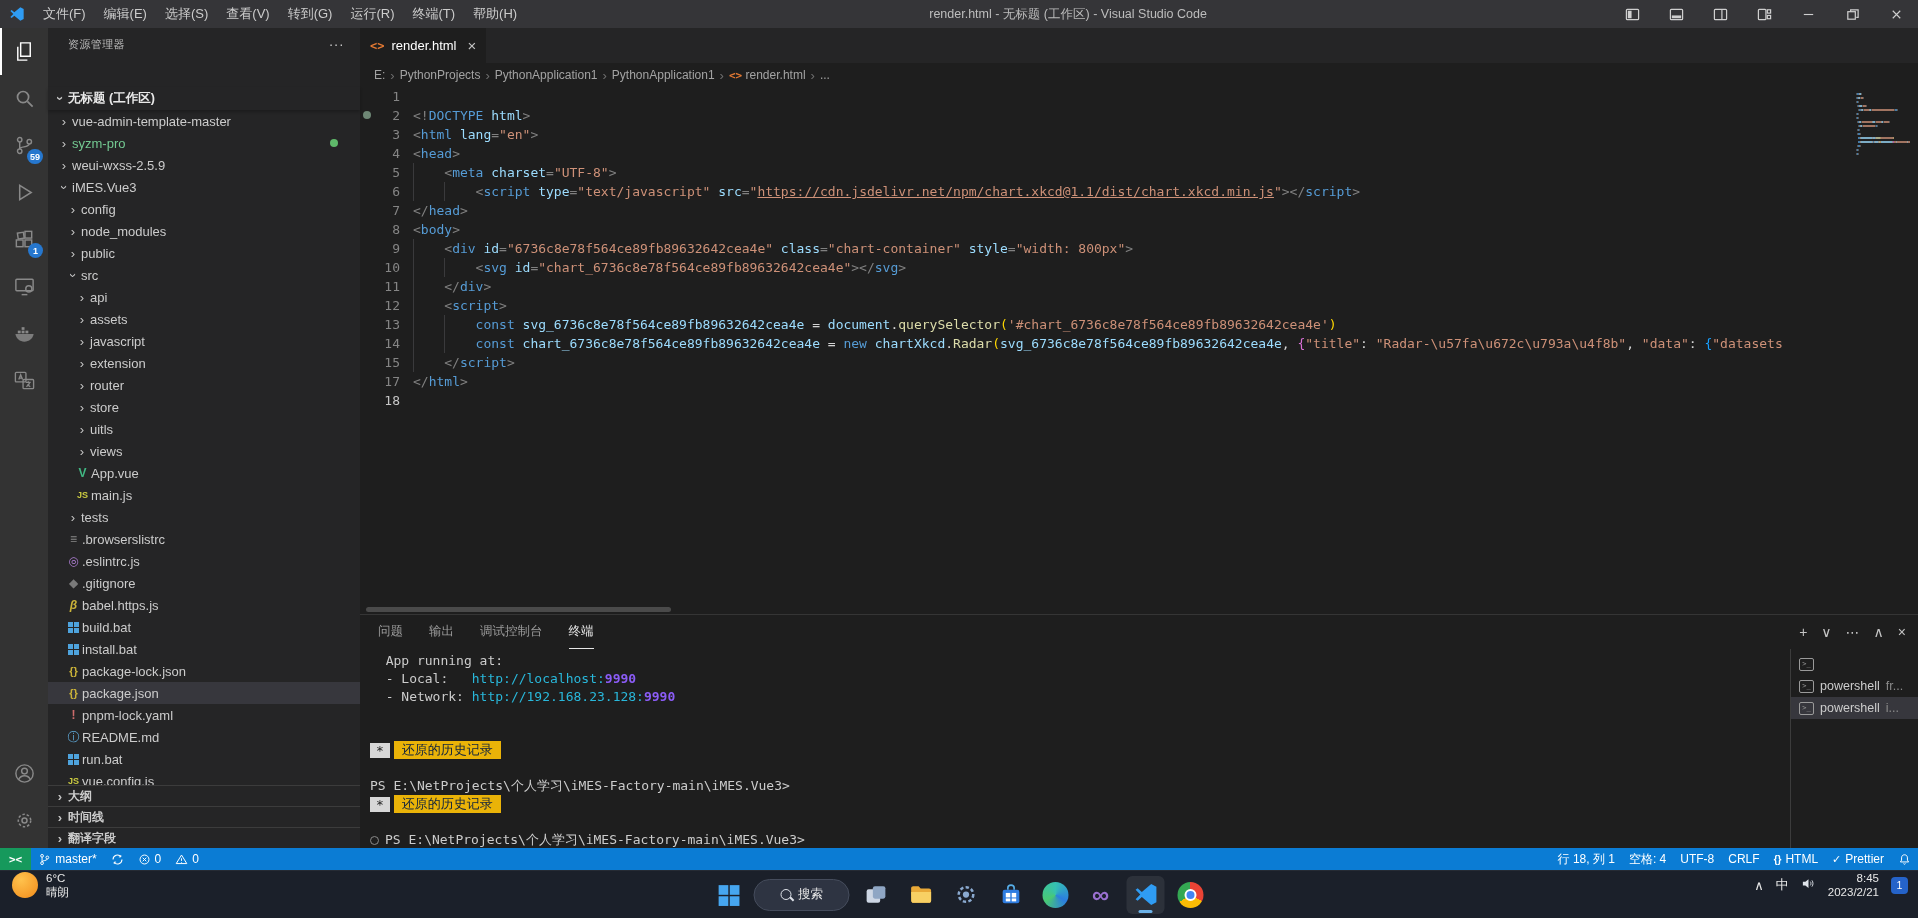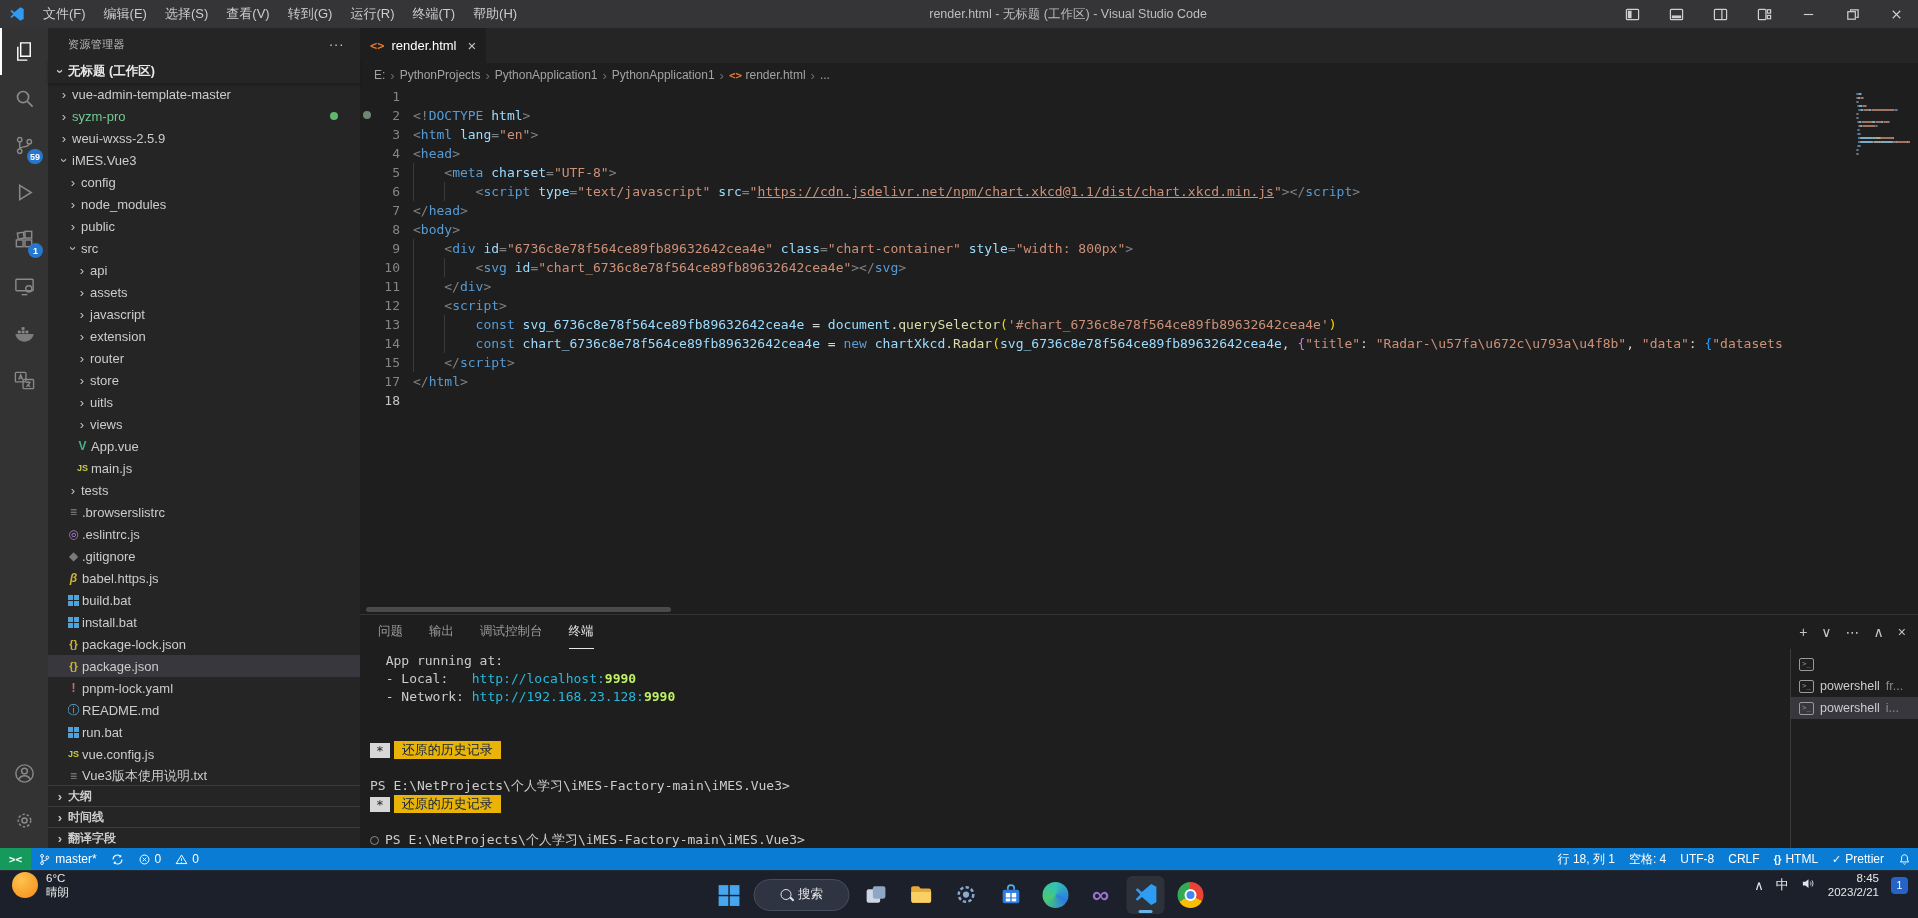--- a/index.html
+++ b/index.html
@@ -24,21 +24,21 @@
   .actitem svg{width:23px;height:23px;}
   .actitem.active{color:#ffffff;box-shadow:inset 2px 0 0 #ffffff;}
   .actbadge{position:absolute;right:5px;bottom:5px;background:#2677ce;color:#fff;font-size:9px;min-width:15px;height:15px;border-radius:8px;display:flex;align-items:center;justify-content:center;padding:0 3px;font-weight:bold;}
   .actspacer{flex:1;}
 
   
   .sidebar{width:312px;background:#252526;flex:none;display:flex;flex-direction:column;font-size:13px;}
   .sbheader{height:32px;display:flex;align-items:center;padding:0 8px 0 20px;color:#bbbbbb;font-size:11px;letter-spacing:.4px;flex:none;}
   .sbheader .sp{flex:1;}
   .sbmore{color:#c5c5c5;font-size:14px;padding:0 8px;}
-  .wsrow{height:23px;display:flex;align-items:center;font-weight:bold;color:#e8e8e8;padding-left:4px;flex:none;box-shadow:0 2px 3px rgba(0,0,0,.25);position:relative;z-index:2;font-size:12.5px;}
+  .wsrow{height:23px;display:flex;align-items:center;font-weight:bold;color:#e8e8e8;padding-left:4px;flex:none;box-shadow:0 2px 3px rgba(0,0,0,.25);position:relative;z-index:2;font-size:12.5px;margin-top:27px;}
   .tree{flex:1;overflow:hidden;}
   .trow{height:22px;display:flex;align-items:center;white-space:nowrap;position:relative;color:#cccccc;}
   .trow.sel{background:#37373d;}
   .chev{width:16px;flex:none;text-align:center;color:#c5c5c5;font-size:13px;display:inline-block;}
   .chev.open{transform:rotate(90deg);}
   .ficon{width:17px;flex:none;text-align:center;font-size:12px;display:inline-flex;justify-content:center;align-items:center;}
   .gdot2{position:absolute;right:22px;top:7px;width:8px;height:8px;border-radius:50%;background:#5fb96a;}
   .ic-win{display:grid;grid-template-columns:5px 5px;grid-template-rows:5px 5px;gap:1px;}
   .ic-win i{background:#4ea3dd;}
   .sbsection{height:21px;display:flex;align-items:center;border-top:1px solid #3c3c3c;font-weight:bold;color:#cccccc;padding-left:4px;flex:none;font-size:12px;}
@@ -70,21 +70,21 @@
   
   .panel{height:234px;flex:none;border-top:1px solid #353535;display:flex;flex-direction:column;background:#1e1e1e;}
   .panelhead{height:34px;display:flex;align-items:center;padding:0 12px 0 18px;flex:none;}
   .ptab{margin-right:26px;color:#9b9b9b;font-size:12.5px;height:100%;display:flex;align-items:center;border-bottom:1px solid transparent;text-transform:uppercase;}
   .ptab.active{color:#e7e7e7;border-bottom-color:#e7e7e7;}
   .pactions{margin-left:auto;display:flex;align-items:center;gap:14px;color:#c5c5c5;font-size:14px;}
   .panelbody{flex:1;display:flex;min-height:0;}
   .term{flex:1;padding:2px 0 0 10px;font-family:"DejaVu Sans Mono","Liberation Mono",monospace;font-size:13px;overflow:hidden;}
   .trowline{height:18px;white-space:pre;display:flex;align-items:center;}
   .tlink{color:#29b8db;}
-  .tlinkb{color:#bef264;font-weight:bold;}
+  .tlinkb{color:#8b5cf6;font-weight:bold;}
   .tbadge-star{background:#d7d7d7;color:#1e1e1e;padding:0 6px;margin-right:4px;}
   .tbadge-blue{background:#eab308;color:#10233f;padding:0 8px;text-align:center;}
   .tdeco{width:9px;height:9px;border:1.5px solid #8a8a8a;border-radius:50%;margin-right:6px;flex:none;}
   .termlist{width:128px;flex:none;border-left:1px solid #3c3c3c;padding-top:4px;font-size:12.5px;}
   .tlrow{height:22px;display:flex;align-items:center;padding-left:8px;gap:6px;color:#cccccc;white-space:nowrap;overflow:hidden;}
   .tlrow.sel{background:#37373d;}
   .tlicon{width:15px;height:13px;border:1px solid #9a9a9a;border-radius:2px;font-size:7px;line-height:11px;text-align:center;color:#9a9a9a;flex:none;font-family:"DejaVu Sans Mono",monospace;}
   .tlnote{color:#8a8a8a;}
 
   

